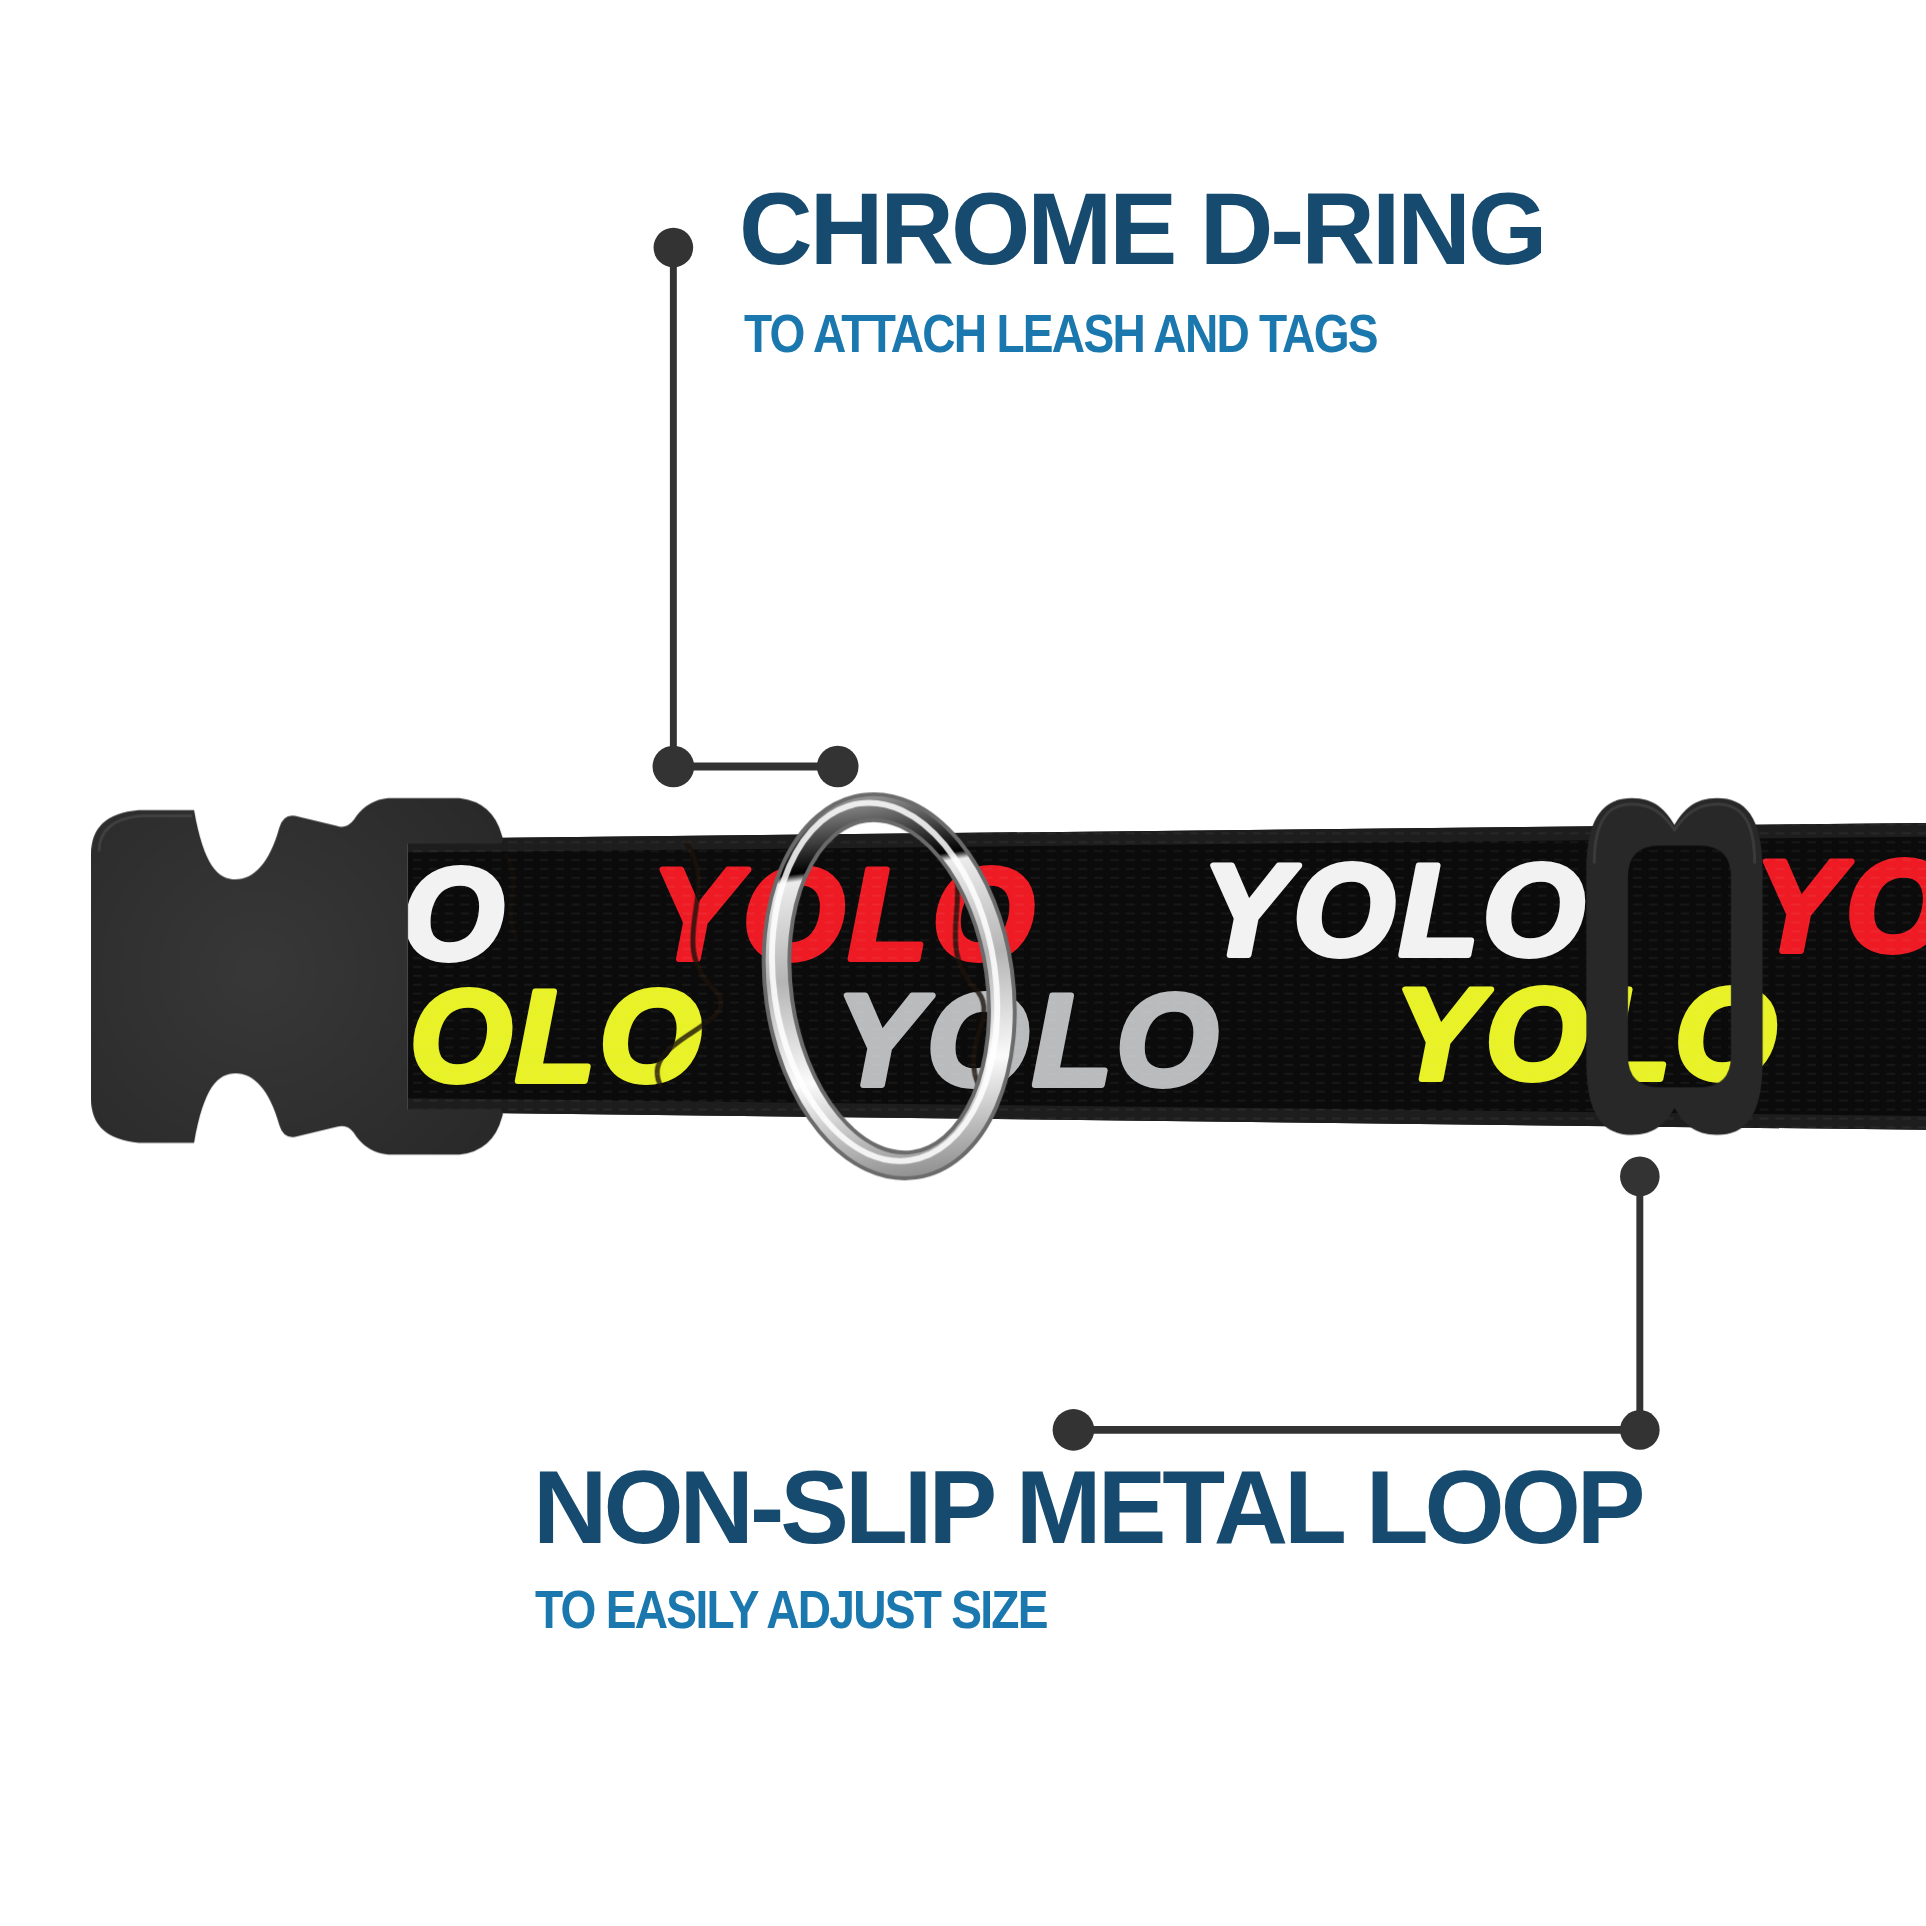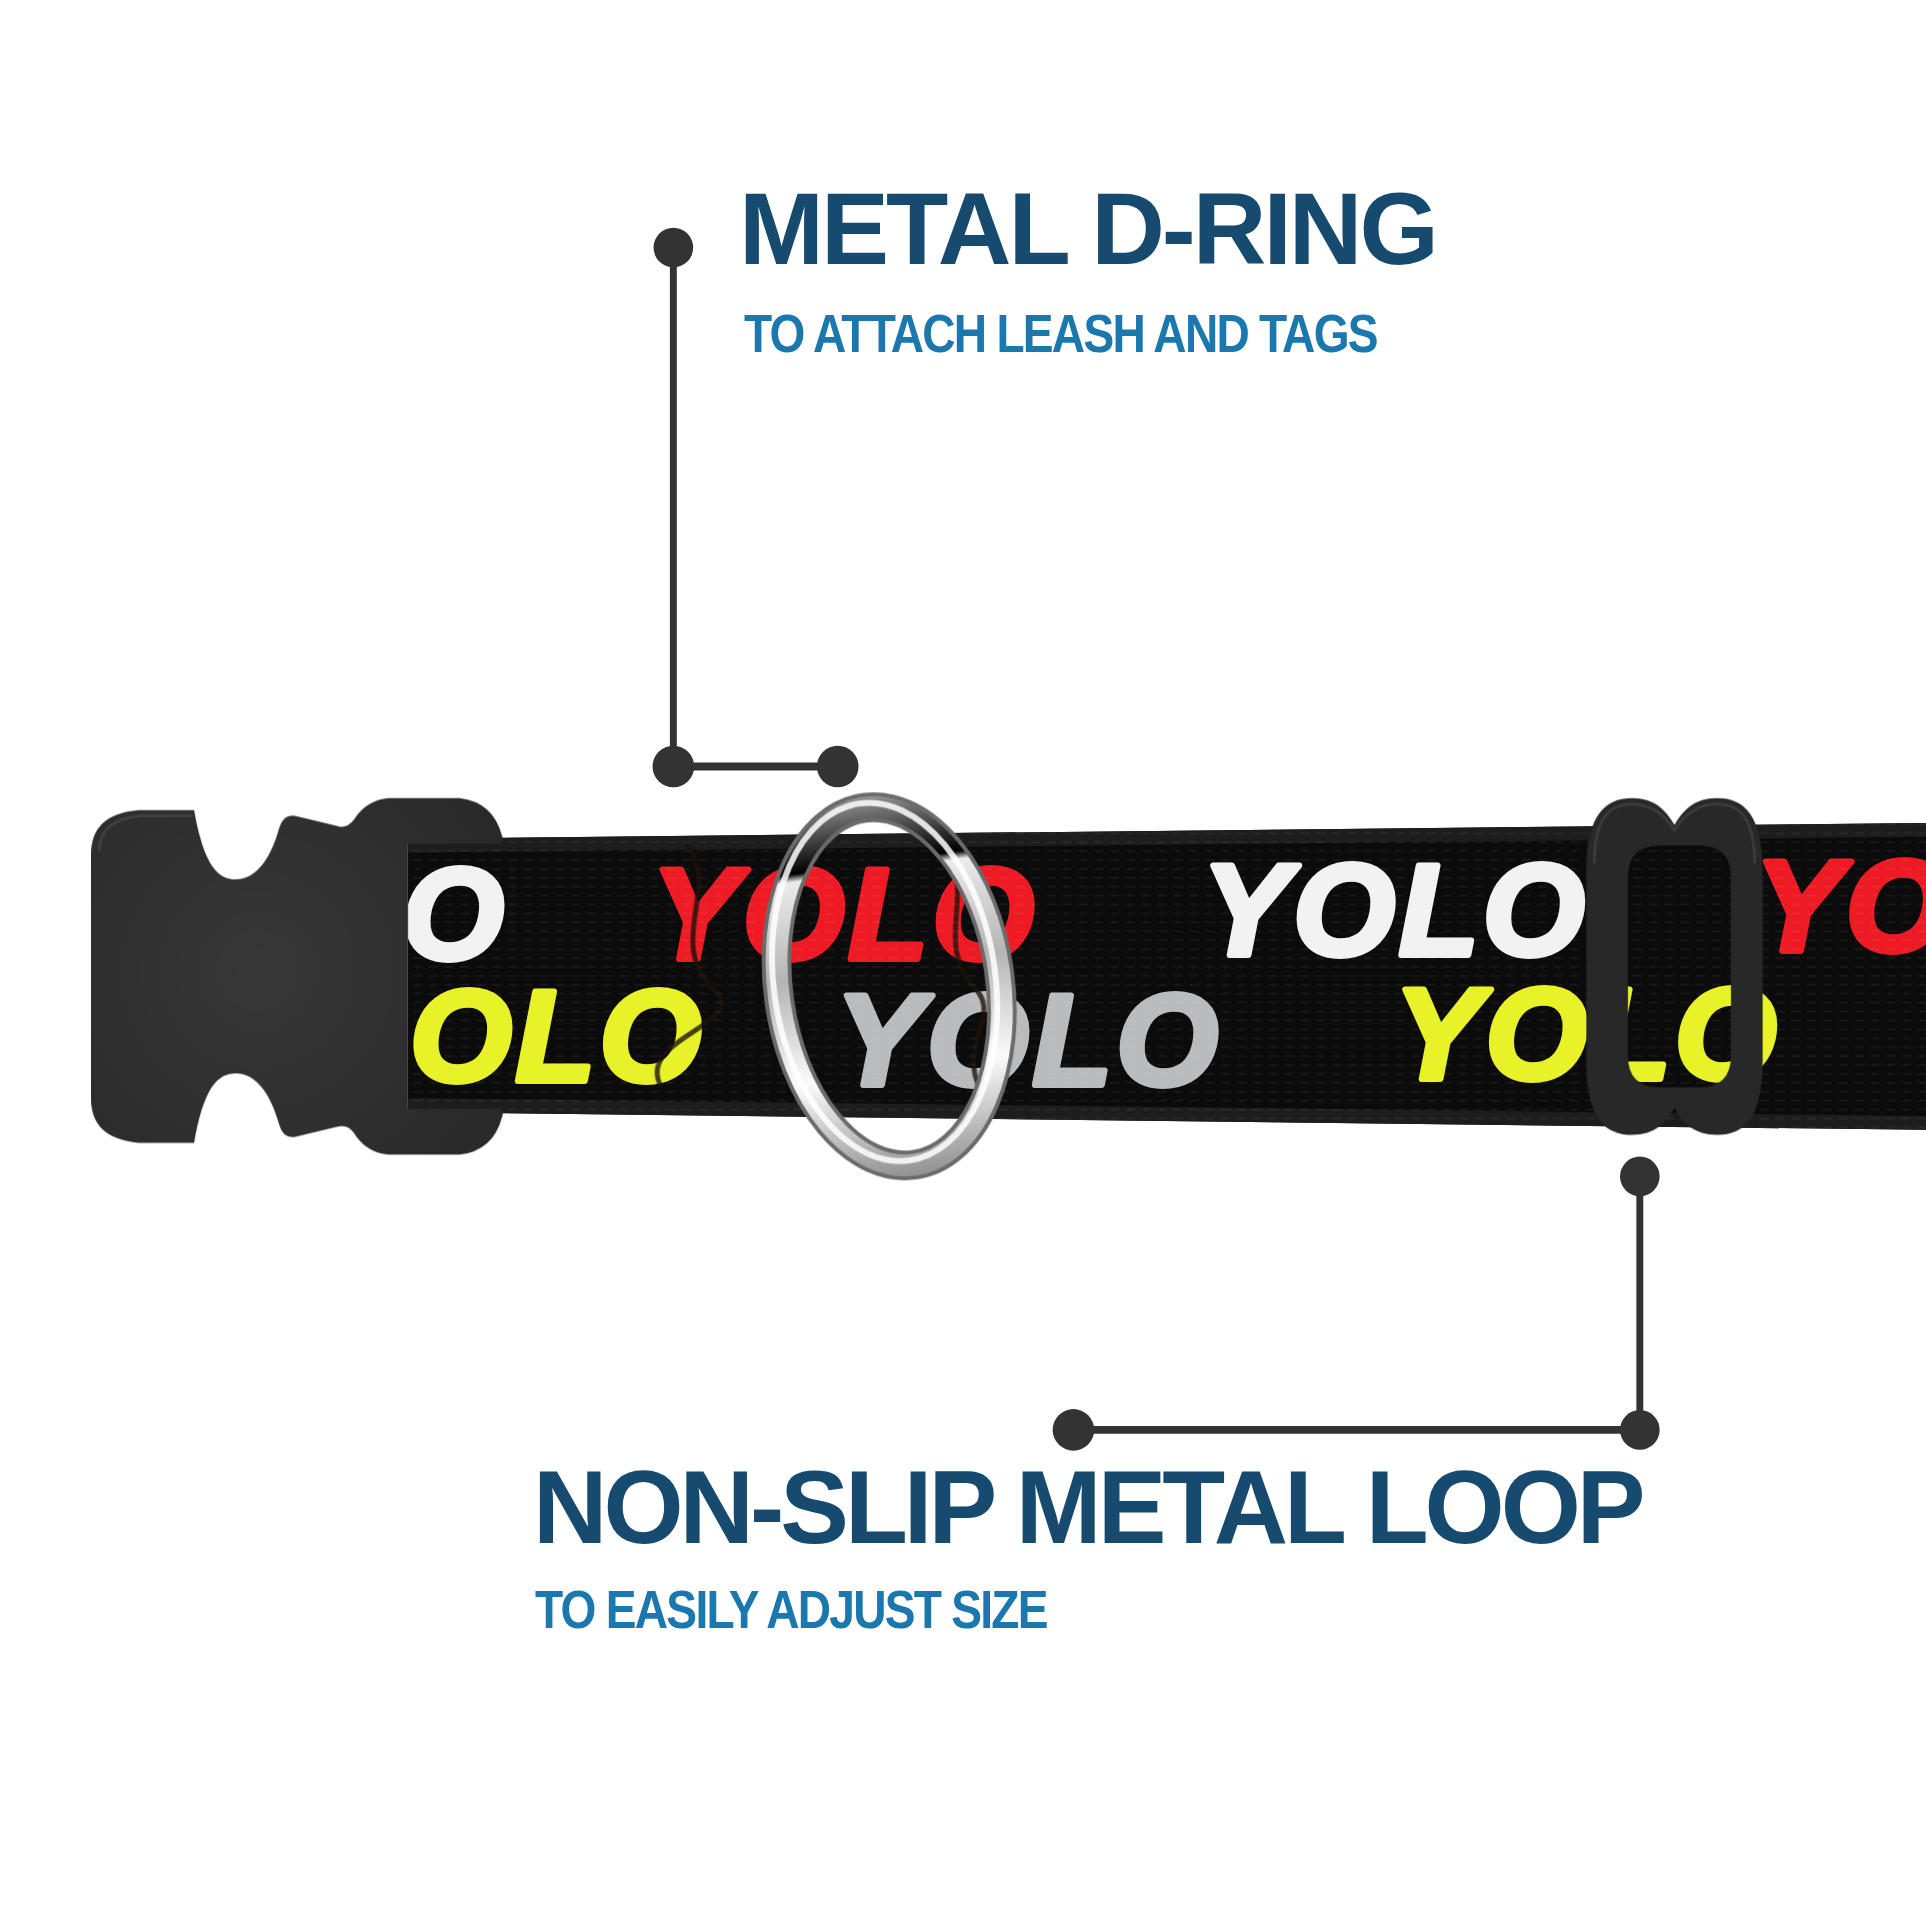--- a/index.html
+++ b/index.html
@@ -131,18 +131,18 @@
          L 1716 854
          Q 1748 854 1748 886
          L 1748 1066
          Q 1748 1098 1716 1098
          L 1676 1098
          Q 1644 1098 1644 1066
          Z"></path>
     <path fill="none" stroke="#3d3d3d" stroke-width="3" opacity="0.9" d="M 1610 872 C 1610 828 1624 812 1648 812 C 1668 812 1680 822 1691 838 C 1702 822 1714 812 1734 812 C 1758 812 1772 828 1772 872"></path>
   </svg>
 
-  <div class="label h1" style="left:739px;top:178px;color:#164a6e;">METAL D-RING</div>
+  <div class="label h1" style="left:739px;top:178px;color:#164a6e;">CHROME D-RING</div>
   <div class="label sub" style="left:744px;top:307px;color:#1b78ae;">TO ATTACH LEASH AND TAGS</div>
   <div class="label h1b" style="left:533px;top:1456px;color:#164a6e;text-align:center;">NON-SLIP METAL LOOP</div>
   <div class="label sub" style="left:535px;top:1583px;color:#1b78ae;">TO EASILY ADJUST SIZE</div>
 </div>
 
 
 </body></html>

